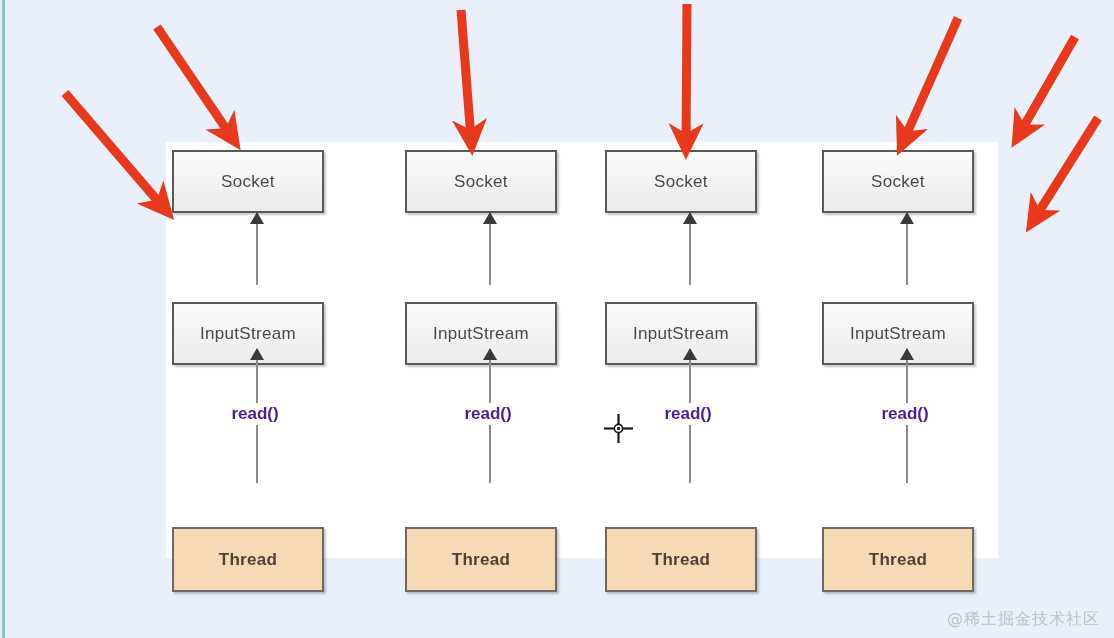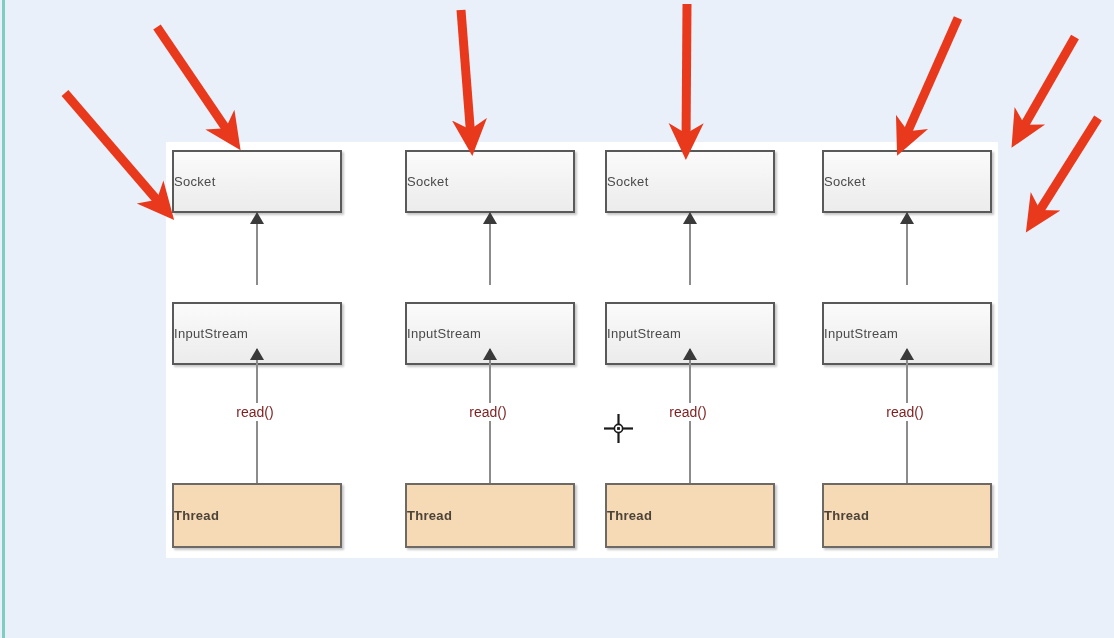--- a/index.html
+++ b/index.html
@@ -39,42 +39,43 @@
     left: 166px;
     top: 142px;
     width: 832px;
     height: 416px;
     background: #ffffff;
   }
 
   
   .node {
     position: absolute;
-    width: 170px;
+    width: 152px;
     height: 63px;
     box-sizing: border-box;
     border: 2px solid #595959;
     display: flex;
     align-items: center;
-    justify-content: flex-start;
-    font-size: 13px;
+    justify-content: center;
+    font-size: 17px;
     letter-spacing: 0.3px;
     box-shadow: 2px 2px 2px rgba(0,0,0,0.22);
   }
   .node.plain {
     background: linear-gradient(to bottom, #fbfbfb 0%, #f2f2f2 55%, #ececec 100%);
     color: #4a4a4a;
     font-weight: normal;
   }
   .node.thread {
     background: #f6d9b5;
     border-color: #6d6a66;
     color: #4c4338;
     font-weight: bold;
     height: 65px;
+    margin-top: 44px;
   }
 
   .row-socket   { top: 150px; }
   .row-stream   { top: 302px; }
   .row-thread   { top: 483px; }
 
   .col1 { left: 172px; }
   .col2 { left: 405px; }
   .col3 { left: 605px; }
   .col4 { left: 822px; }
@@ -95,23 +96,23 @@
     border-right: 7px solid transparent;
     border-bottom: 12px solid #3a3a3a;
   }
   .conn-up    { top: 213px; height: 72px; }
   .conn-lower { top: 349px; height: 134px; }
 
   
   .read-label {
     position: absolute;
     top: 403px;
-    font-size: 14px;
-    font-weight: normal;
-    color: #7f1d1d;
+    font-size: 17px;
+    font-weight: bold;
+    color: #4c1d95;
     background: #ffffff;
     padding: 1px 5px;
     white-space: nowrap;
     transform: translateX(-50%);
   }
 
   
   #arrow-layer {
     position: absolute;
     left: 0;
@@ -238,14 +239,15 @@
 
   <svg id="crosshair" viewBox="0 0 29 29" xmlns="http://www.w3.org/2000/svg">
     <line x1="14.5" y1="0" x2="14.5" y2="10" stroke="#1a1a1a" stroke-width="2.2"></line>
     <line x1="14.5" y1="19" x2="14.5" y2="29" stroke="#1a1a1a" stroke-width="2.2"></line>
     <line x1="0" y1="14.5" x2="10" y2="14.5" stroke="#1a1a1a" stroke-width="2.2"></line>
     <line x1="19" y1="14.5" x2="29" y2="14.5" stroke="#1a1a1a" stroke-width="2.2"></line>
     <circle cx="14.5" cy="14.5" r="4.1" fill="none" stroke="#1a1a1a" stroke-width="1.6"></circle>
     <rect x="13.1" y="13.1" width="2.8" height="2.8" fill="#1a1a1a"></rect>
   </svg>
 
+  <div id="watermark">@稀土掘金技术社区</div>
 
 </div>
 
 </body></html>

